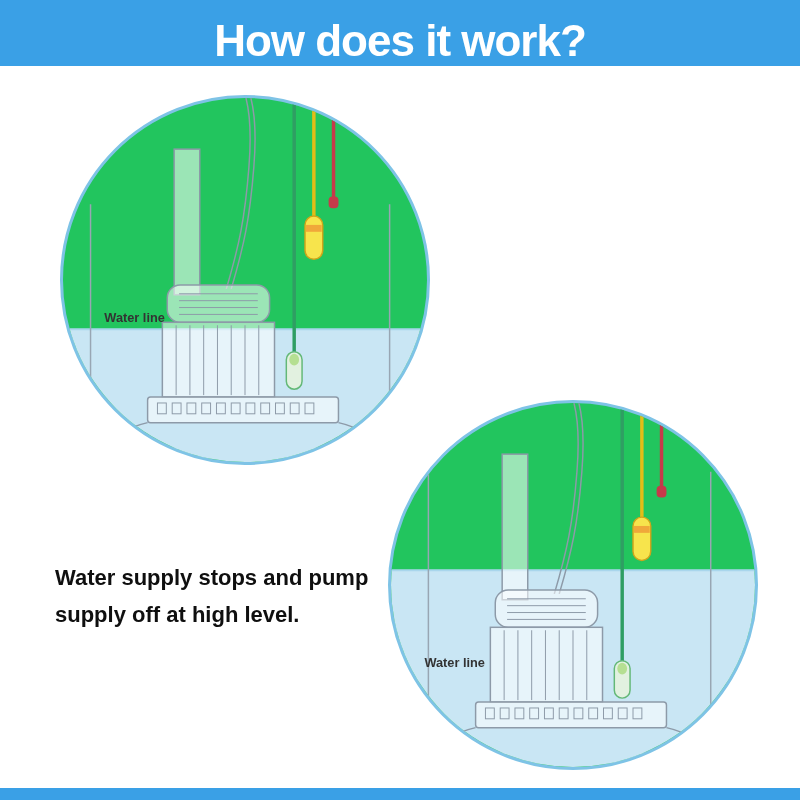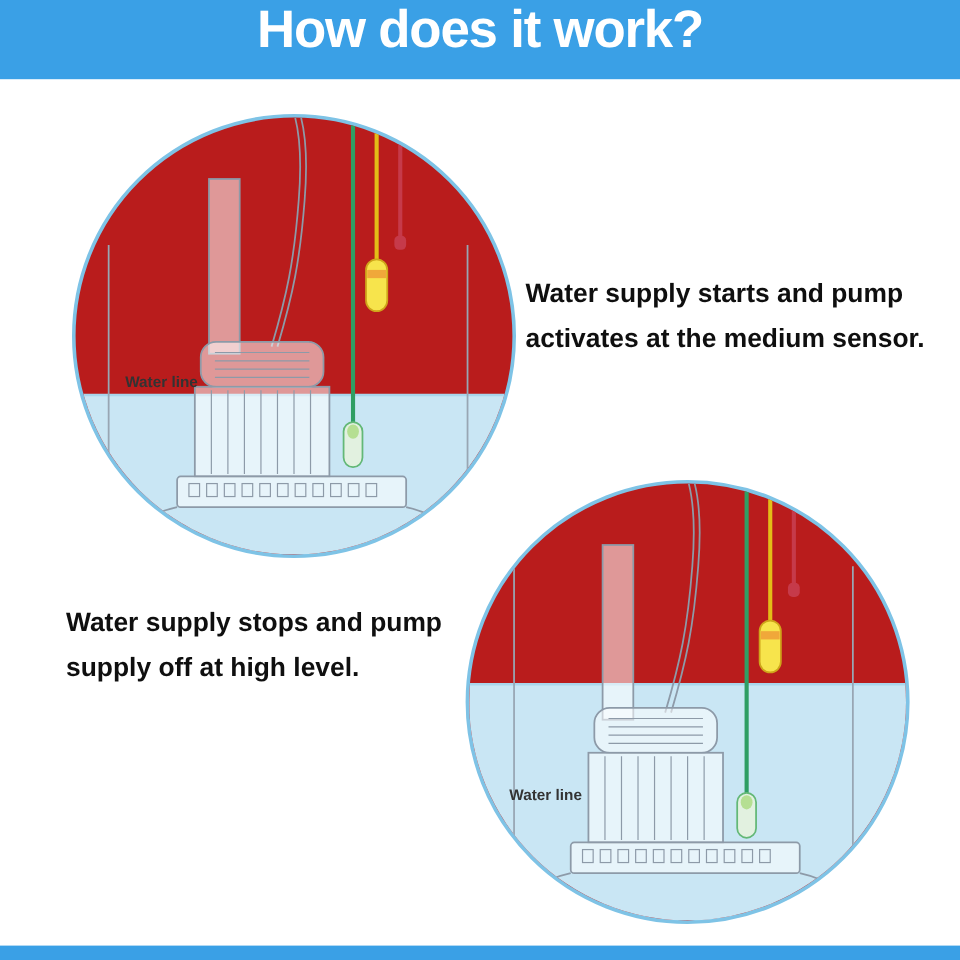--- a/index.html
+++ b/index.html
@@ -8,42 +8,42 @@
     --water:#c9e6f4;
   }
   html,body{margin:0;padding:0;}
   body{
     width:800px;height:800px;overflow:hidden;background:#ffffff;
     font-family:"Liberation Sans", sans-serif;position:relative;
   }
   .page{position:absolute;inset:0;}
   .title-bar{
     position:absolute;top:0;left:0;right:0;height:66px;
-    background:var(--banner);display:flex;align-items:flex-start;justify-content:center;
+    background:var(--banner);display:flex;align-items:flex-end;justify-content:center;
   }
   .title-bar h1{
     margin:0;color:#ffffff;font-size:44px;font-weight:700;letter-spacing:-1px;
   }
   .bottom-bar{
     position:absolute;bottom:0;left:0;right:0;height:12px;background:var(--banner);
   }
   .circle{
     position:absolute;width:370px;height:370px;border-radius:50%;
-    border:3px solid var(--circle-border);background:#b91c1c;
+    border:3px solid var(--circle-border);background:#22c55e;
     overflow:hidden;box-sizing:border-box;
   }
   .circle svg{display:block;width:100%;height:100%;}
   .circle-1{left:60px;top:95px;}
   .circle-2{left:388px;top:400px;}
   .caption{
     position:absolute;font-weight:700;font-size:22px;color:#0f0f0f;line-height:37px;
     white-space:nowrap;
   }
   .caption-1{left:438px;top:226px;}
-  .caption-2{left:55px;top:500px;}
+  .caption-2{left:55px;top:559px;}
   .waterline-text{
     font-family:"Liberation Sans", sans-serif;font-size:13px;font-weight:700;fill:#333333;
   }
 </style>
 </head>
 <body>
 
 <div class="page">
 
   <header class="title-bar">
@@ -113,24 +113,20 @@
           <rect x="246" y="120" width="18" height="44" rx="9" fill="#f7e44c" stroke="#cfa51a" stroke-width="1.5"></rect>
           <rect x="247" y="129" width="16" height="7" fill="#f0a83a"></rect>
         </g>
         <line x1="275" y1="0" x2="275" y2="102" stroke="#c63a4a" stroke-width="3.5"></line>
         <rect x="270" y="100" width="10" height="12" rx="4" fill="#c63a4a"></rect>
       </g>
       <text class="waterline-text" x="42" y="228">Water line</text>
     </svg>
   </div>
 
-  <div class="caption caption-1">
-    <div>Water supply starts and pump</div>
-    <div>activates at the medium sensor.</div>
-  </div>
 
   <div class="caption caption-2">
     <div>Water supply stops and pump</div>
     <div>supply off at high level.</div>
   </div>
 
   <div class="circle circle-2">
     <svg viewBox="0 0 370 370">
 
       <g>

